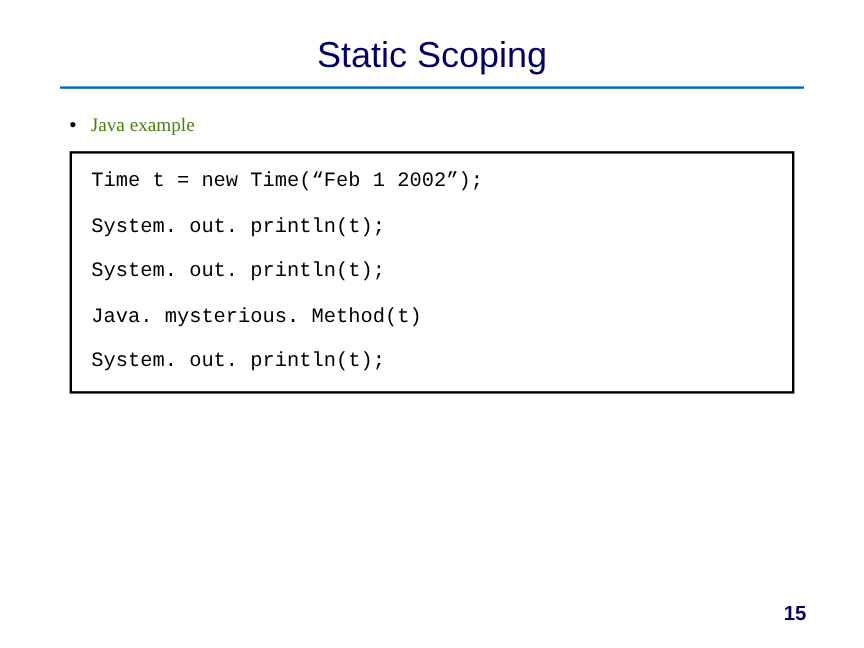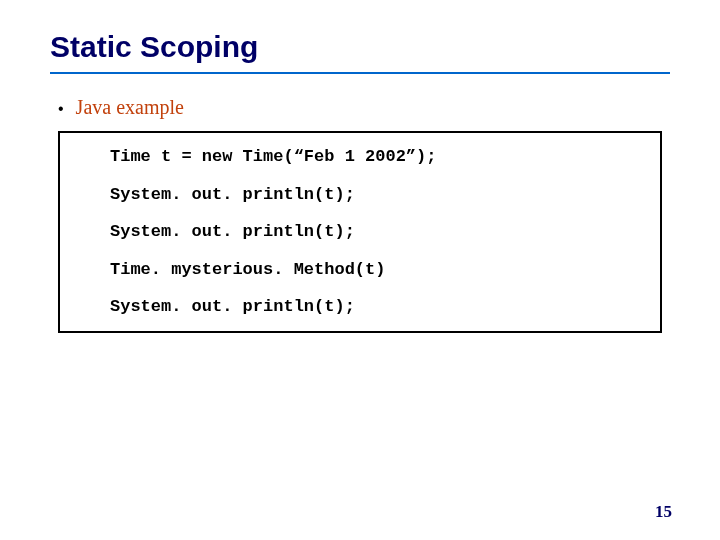--- a/index.html
+++ b/index.html
@@ -9,22 +9,23 @@
     }
     body {
       width: 720px;
       height: 540px;
       background: #ffffff;
       font-family: Arial, Helvetica, sans-serif;
       position: relative;
       padding: 30px 50px 20px 50px;
     }
     .slide-title {
+      text-align: center;
       font-size: 30px;
-      font-weight: bold;
+      font-weight: normal;
       color: #000066;
       margin-bottom: 8px;
     }
     .title-divider {
       border: none;
       border-top: 2px solid #0066cc;
       margin-bottom: 22px;
     }
     .bullet-row {
       display: flex;
@@ -33,63 +34,62 @@
       padding-left: 8px;
     }
     .bullet-dot {
       font-size: 16px;
       color: #000000;
       margin-right: 12px;
       line-height: 1;
     }
     .bullet-text {
       font-family: 'Times New Roman', Times, serif;
-      font-size: 20px;
-      color: #c2410c;
+      font-size: 16px;
+      color: #4d7c0f;
     }
     .code-box {
       border: 2px solid #000000;
       padding: 14px 16px;
       margin-left: 8px;
       margin-right: 8px;
     }
     .code-line {
       font-family: 'Courier New', Courier, monospace;
-      font-weight: bold;
+      font-weight: normal;
       font-size: 17px;
       color: #000000;
       line-height: 1.15;
       margin-bottom: 18px;
-      margin-left: 34px;
     }
     .code-line:last-child {
       margin-bottom: 0;
     }
     .page-number {
       position: absolute;
       bottom: 18px;
       right: 48px;
-      font-family: Liberation Serif, serif;
+      font-family: Liberation Sans, sans-serif;
       font-size: 17px;
       font-weight: bold;
       color: #000066;
     }
   </style>
 </head>
 <body>
 
 <h1 class="slide-title">Static Scoping</h1>
 <hr class="title-divider">
 
 <div class="bullet-row">
   <span class="bullet-dot">•</span>
   <span class="bullet-text">Java example</span>
 </div>
 
 <div class="code-box">
   <div class="code-line">Time t = new Time(“Feb 1 2002”);</div>
   <div class="code-line">System. out. println(t);</div>
   <div class="code-line">System. out. println(t);</div>
-  <div class="code-line">Time. mysterious. Method(t)</div>
+  <div class="code-line">Java. mysterious. Method(t)</div>
   <div class="code-line">System. out. println(t);</div>
 </div>
 
 <div class="page-number">15</div>
 
 </body></html>

